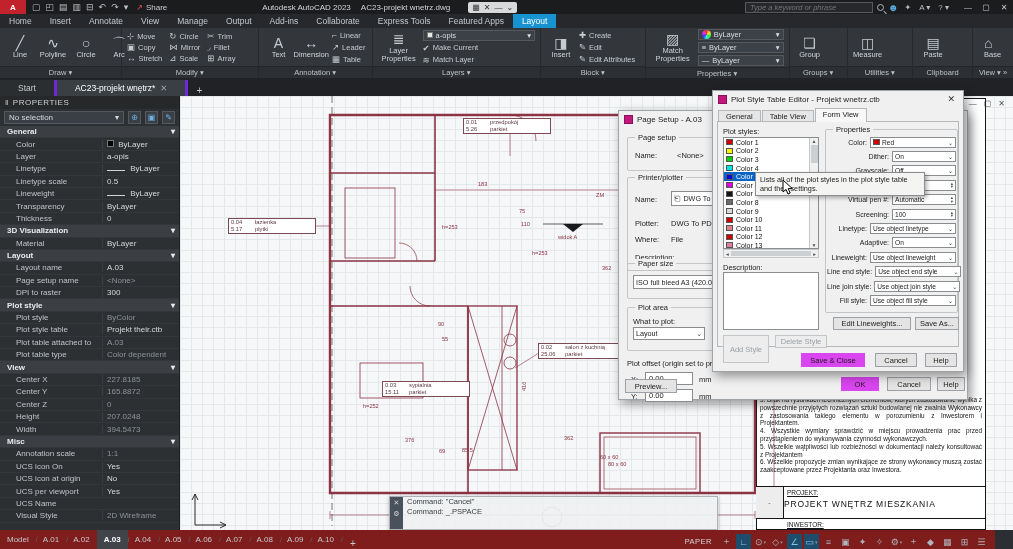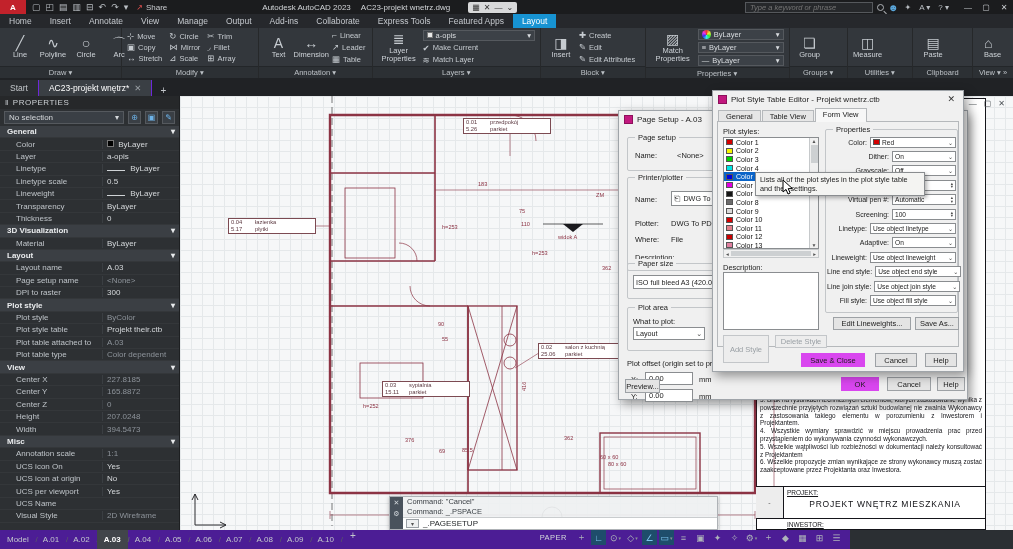--- a/index.html
+++ b/index.html
@@ -34,21 +34,21 @@
 .sgrid{display:grid;grid-template-columns:repeat(3,auto);gap:1px 7px;font-size:7.5px;color:#c6cbd0;align-content:center}
 .scol{display:flex;flex-direction:column;justify-content:center;gap:2px;font-size:7.5px;color:#c6cbd0}
 .sit{display:flex;align-items:center;gap:3px;white-space:nowrap}
 .sit .ic{font-size:8.5px}
 .rcombo{display:flex;align-items:center;background:#3c4147;border:1px solid #55595e;height:11px;font-size:7.5px;color:#dadde0;padding:0 3px;gap:3px;min-width:86px}
 .rcombo .swq{width:6px;height:6px;background:#e8e8e8;border:1px solid #777}
 .rcombo .dd{margin-left:auto}
 .cwheel{width:9px;height:9px;border-radius:50%;background:conic-gradient(#e33,#ee3,#3e3,#3ee,#33e,#e3e,#e33)}
 
 #filetabs{position:absolute;left:0;top:78px;width:1013px;height:18px;background:#202225;display:flex;align-items:flex-end;color:#c3c7cb;font-size:8.5px}
-.ftab{height:16px;display:flex;align-items:center;gap:5px;padding:0 10px;background:#2b2e31;border-right:1px solid #6d28d9;cursor:default}
+.ftab{height:16px;display:flex;align-items:center;gap:5px;padding:0 18px;background:#2b2e31;border-right:3px solid #6d28d9;cursor:default}
 .ftab.active{background:#3a3f44;color:#fff}
 .fplus{padding:0 8px;font-size:10px}
 
 #palette{position:absolute;left:0;top:96px;width:180px;height:434px;background:#2d3033;border-right:1px solid #1d1f21;display:flex;flex-direction:column}
 #palhead{height:13px;background:#26282a;color:#cdd1d5;font-size:8px;display:flex;align-items:center;gap:4px;padding:0 5px;letter-spacing:.5px}
 #palsel{height:17px;display:flex;align-items:center;gap:4px;padding:2px 4px}
 .nosel{flex:1;height:13px;background:#3a3f45;border:1px solid #55595e;color:#d6d9dc;font-size:8px;display:flex;align-items:center;padding:0 4px}
 .nosel .dd{margin-left:auto}
 .palbtn{width:13px;height:13px;background:#3a3f45;border:1px solid #55595e;color:#6db3e8;font-size:8px;display:flex;align-items:center;justify-content:center}
 #palrows{flex:1;overflow:hidden}
@@ -63,21 +63,21 @@
 .chev{display:none;margin-left:auto}.chev.showch{display:inline}
 
 #canvas{position:absolute;left:180px;top:96px;width:833px;height:434px;background:#f6f7f8;background-image:repeating-linear-gradient(#e5e8ea 0 1px,transparent 1px 11px),repeating-linear-gradient(90deg,#e5e8ea 0 1px,transparent 1px 11px);overflow:hidden}
 #sheetframe{position:absolute;left:576px;top:2px;width:230px;height:432px;background:#fff;border:1.5px solid #15151a}
 #notes{position:absolute;left:580px;top:300px;width:222px;font-size:6.4px;line-height:7.8px;color:#16161a;text-align:justify}
 .note-line{margin-bottom:0}
 #tb-projekt{position:absolute;left:576px;top:390px;width:230px;height:32px;border-top:1.5px solid #15151a;display:flex}
 #tb-side{width:28px;border-right:1.2px solid #15151a;background:#ededed;display:flex;align-items:center;justify-content:center;color:#555;font-size:7px}
 #tb-main{flex:1;position:relative}
 #tb-label{position:absolute;left:3px;top:2px;font-size:6.5px;color:#16161a;text-decoration:underline}
-#tb-title{position:absolute;left:0;right:0;top:12px;text-align:center;font-size:8.5px;letter-spacing:.8px;color:#101014}
+#tb-title{position:absolute;left:0;right:0;top:12px;font-size:8.5px;letter-spacing:.8px;color:#101014}
 #tb-inwestor{position:absolute;left:576px;top:422px;width:230px;height:12px;border-top:1.2px solid #15151a;font-size:6.5px;color:#16161a;padding:2px 0 0 31px;text-decoration:underline}
 .roomlabel{position:absolute;width:88px;height:16px;background:#fff;border:1px solid #7c4a52;display:grid;grid-template-columns:24px 1fr;font-size:5.8px;color:#5d3a42;line-height:7px}
 .roomlabel span{border:0 solid #7c4a52;padding-left:2px;overflow:hidden;white-space:nowrap}
 .rl-n{border-right-width:1px;border-bottom-width:1px}.rl-name{border-bottom-width:1px}.rl-a{border-right-width:1px}
 .dim{position:absolute;font-size:5.6px;color:#8c3344;white-space:nowrap}
 .dim.vert{transform:rotate(-90deg);transform-origin:left top}
 #doccontrols{position:absolute;right:8px;top:3px;display:flex;gap:7px;color:#4e5358;font-size:8px}
 
 #cmdwin{position:absolute;left:209px;top:400px;width:329px;height:34px;display:flex;border:1px solid #aeb2b6;background:rgba(238,240,241,.93);box-shadow:0 1px 4px rgba(0,0,0,.25)}
 #cmdbar{width:13px;background:#49525c;display:flex;flex-direction:column;align-items:center;gap:3px;padding-top:2px;color:#cfd4d8;font-size:7px}
@@ -124,21 +124,21 @@
 .efld.wide{width:86px}
 .esw{display:none;width:7px;height:6px;border:1px solid #555;flex:none}
 .esw.showsw{display:inline-block}
 .earr{margin-left:auto;color:#444;font-size:6px}
 .earr .sp{display:none;flex-direction:column;line-height:3.5px;font-size:4.5px}
 .earr .sp.on{display:flex}
 
 #tooltip{position:absolute;left:755px;top:172px;width:170px;background:#f4f4f2;border:1px solid #8a8d90;box-shadow:2px 2px 4px rgba(0,0,0,.3);font-size:7.3px;color:#222;padding:2px 4px;z-index:40;line-height:9px}
 #cursor{position:absolute;left:782px;top:180px;z-index:41}
 
-#statusbar{position:absolute;left:0;top:530px;width:850px;height:19px;background:#4c1d95;display:flex;align-items:flex-start;color:#c3c8cc;font-size:8px}
+#statusbar{position:absolute;left:0;top:530px;width:995px;height:19px;background:#7f1d1d;display:flex;align-items:flex-end;color:#c3c8cc;font-size:8px}
 .ltabwrap{display:flex;align-items:center;height:100%}
 .ltab{padding:0 7px;height:100%;display:flex;align-items:center;position:relative;cursor:default}
 .ltab::after{content:"/";position:absolute;right:-2px;color:#5a5e62}
 .ltab.active{background:#41454a;color:#fff;font-weight:bold}
 .lplus{padding:0 9px;font-size:10px}
 #sicons{margin-left:auto;display:flex;align-items:center;gap:2px;padding-right:6px}
 .paperlbl{font-size:7.5px;color:#d4d8db;margin-right:5px;letter-spacing:.5px}
 .sic{min-width:15px;height:15px;display:flex;align-items:center;justify-content:center;color:#aeb4ba;font-size:9px;gap:1px}
 .sic.active{background:#1e4d6b;color:#7cc4ef}
 .sic .car{font-size:5px;color:#8b9197}
@@ -895,24 +895,20 @@
       <div id="cmdbar">
         <span>✕</span>
         <span>⚙</span>
       </div>
       <div id="cmdbody">
         <div>
 
         <div class="cmdline">Command: "Cancel"</div>
             <div class="cmdline">Command: _.PSPACE</div>
           </div>
-        <div id="cmdcur">
-          <span class="cmdico">▾</span>
-          <span>_.PAGESETUP</span>
-        </div>
       </div>
     </div>
   </div>
 
   <div class="dlg" id="pagesetup" style="left:618px;top:110px;width:350px;height:290px;z-index:20">
     <div class="dtitle">
       <span class="dico"></span>
       <span>Page Setup - A.03</span>
     </div>
     <div class="grp" style="left:8px;top:26px;width:200px;height:34px">
@@ -954,21 +950,21 @@
     </div>
 
     <span class="lbl" style="left:8px;top:248px">Plot offset (origin set to printable...</span>
     <span class="lbl" style="left:12px;top:264px">X:</span>
     <div class="fld" style="left:26px;top:261px;width:48px;height:13px">0.00</div>
     <span class="lbl" style="left:80px;top:264px">mm</span>
     <span class="lbl" style="left:12px;top:281px">Y:</span>
     <div class="fld" style="left:26px;top:278px;width:48px;height:13px">0.00</div>
     <span class="lbl" style="left:80px;top:281px">mm</span>
 
-    <div class="btn" style="left:6px;top:268px;width:35px;height:14px">Preview...</div>
+    <div class="btn" style="left:6px;top:268px;width:52px;height:14px">Preview...</div>
     <div class="btn def" style="left:222px;top:266px;width:38px;height:14px">OK</div>
     <div class="btn" style="left:268px;top:266px;width:44px;height:14px">Cancel</div>
     <div class="btn" style="left:318px;top:266px;width:28px;height:14px">Help</div>
   </div>
 
   <div class="dlg" id="editor" style="left:712px;top:90px;width:252px;height:282px;z-index:30">
     <div class="dtitle">
       <span class="dico"></span>
       <span>Plot Style Table Editor - Projekt wnetrz.ctb</span>
       <span class="dclose">✕</span>

